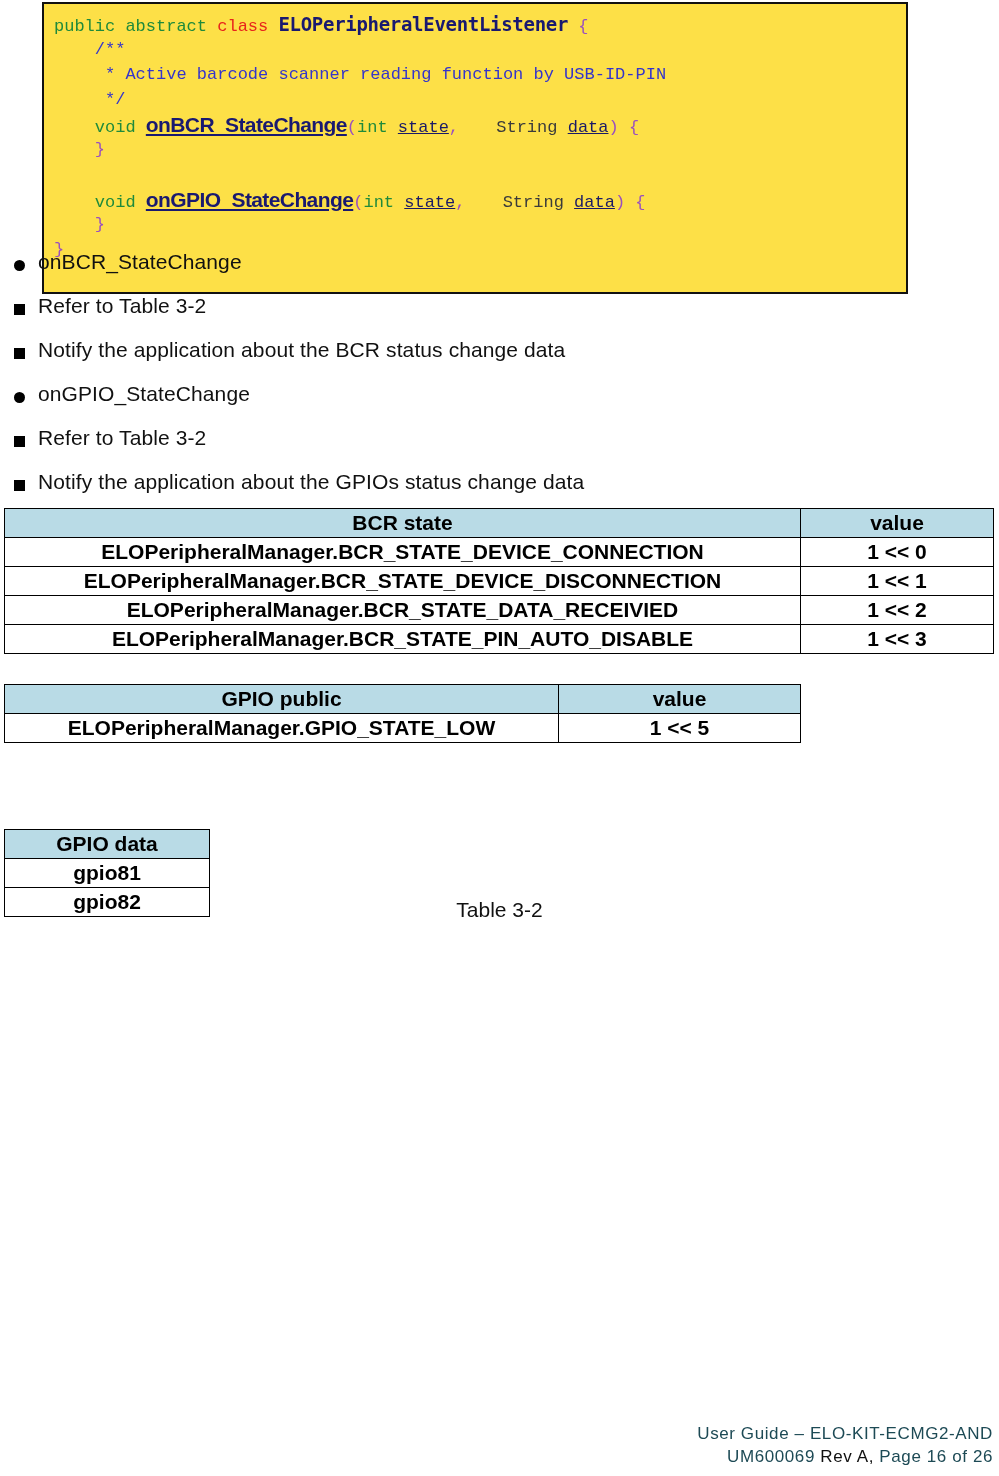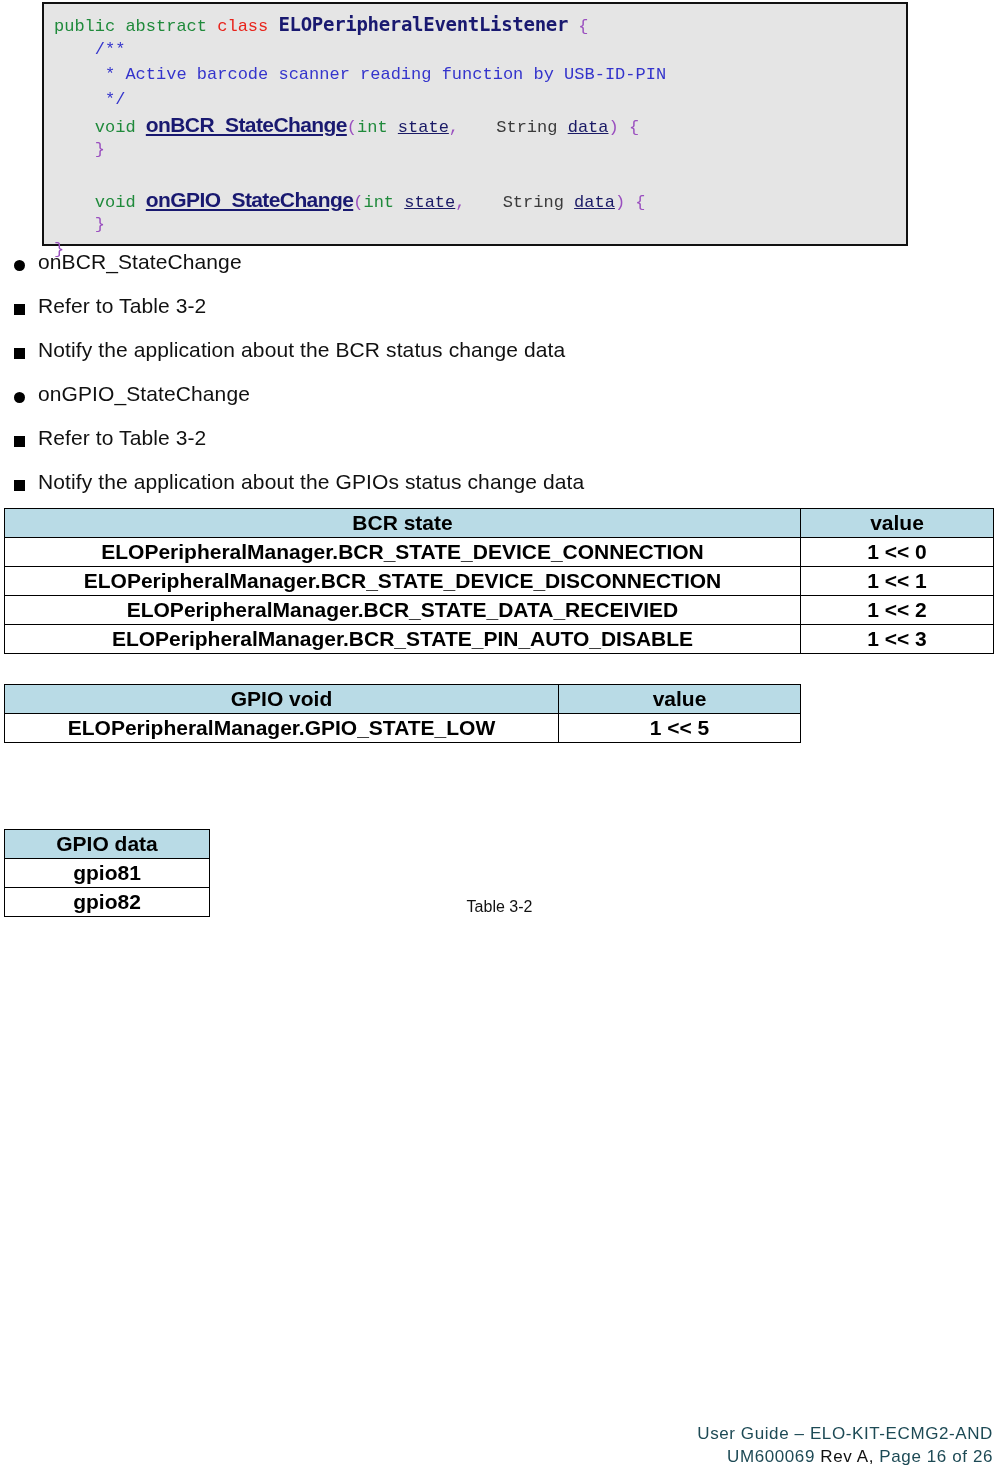--- a/index.html
+++ b/index.html
@@ -15,23 +15,23 @@
     color: #000000;
     overflow: hidden;
   }
 
   
   .code-box {
     position: absolute;
     left: 42px;
     top: 2px;
     width: 866px;
-    height: 244px;
+    height: 292px;
     border: 2px solid #111111;
-    background: #e5e5e5;
+    background: #fde047;
     box-sizing: border-box;
     padding: 8px 0 0 10px;
     font-family: "Liberation Mono", "DejaVu Sans Mono", monospace;
     font-size: 17px;
     line-height: 25px;
     white-space: pre;
   }
   .code-line { height: 25px; white-space: pre; }
   .kw-green   { color: #1f8a3b; }
   .kw-red     { color: #e8231b; }
@@ -110,21 +110,21 @@
 
   #bcr-table  { left: 4px; top: 508px; width: 989px; padding-left: 16px; }
   #gpio-table { left: 4px; top: 684px; width: 796px; }
   #gpiodata-table { left: 4px; top: 829px; width: 205px; }
 
   .caption {
     position: absolute;
     left: 0; top: 898px;
     width: 999px;
     text-align: center;
-    font-size: 16px;
+    font-size: 21px;
     color: #111111;
   }
 
   
   .footer {
     position: absolute;
     right: 6px;
     bottom: 8px;
     text-align: right;
     font-size: 17px;
@@ -209,21 +209,21 @@
     </tbody>
 </table>
 
 <table class="doc" id="gpio-table">
   <colgroup>
       <col style="width:554px">
       <col style="width:242px">
     </colgroup>
   <thead>
     <tr>
-      <th>GPIO void</th>
+      <th>GPIO public</th>
       <th>value</th>
     </tr>
   </thead>
   <tbody id="gpio-body">
       <tr>
         <td>ELOPeripheralManager.GPIO_STATE_LOW</td>
         <td>1 &lt;&lt; 5</td>
       </tr>
     </tbody>
 </table>

